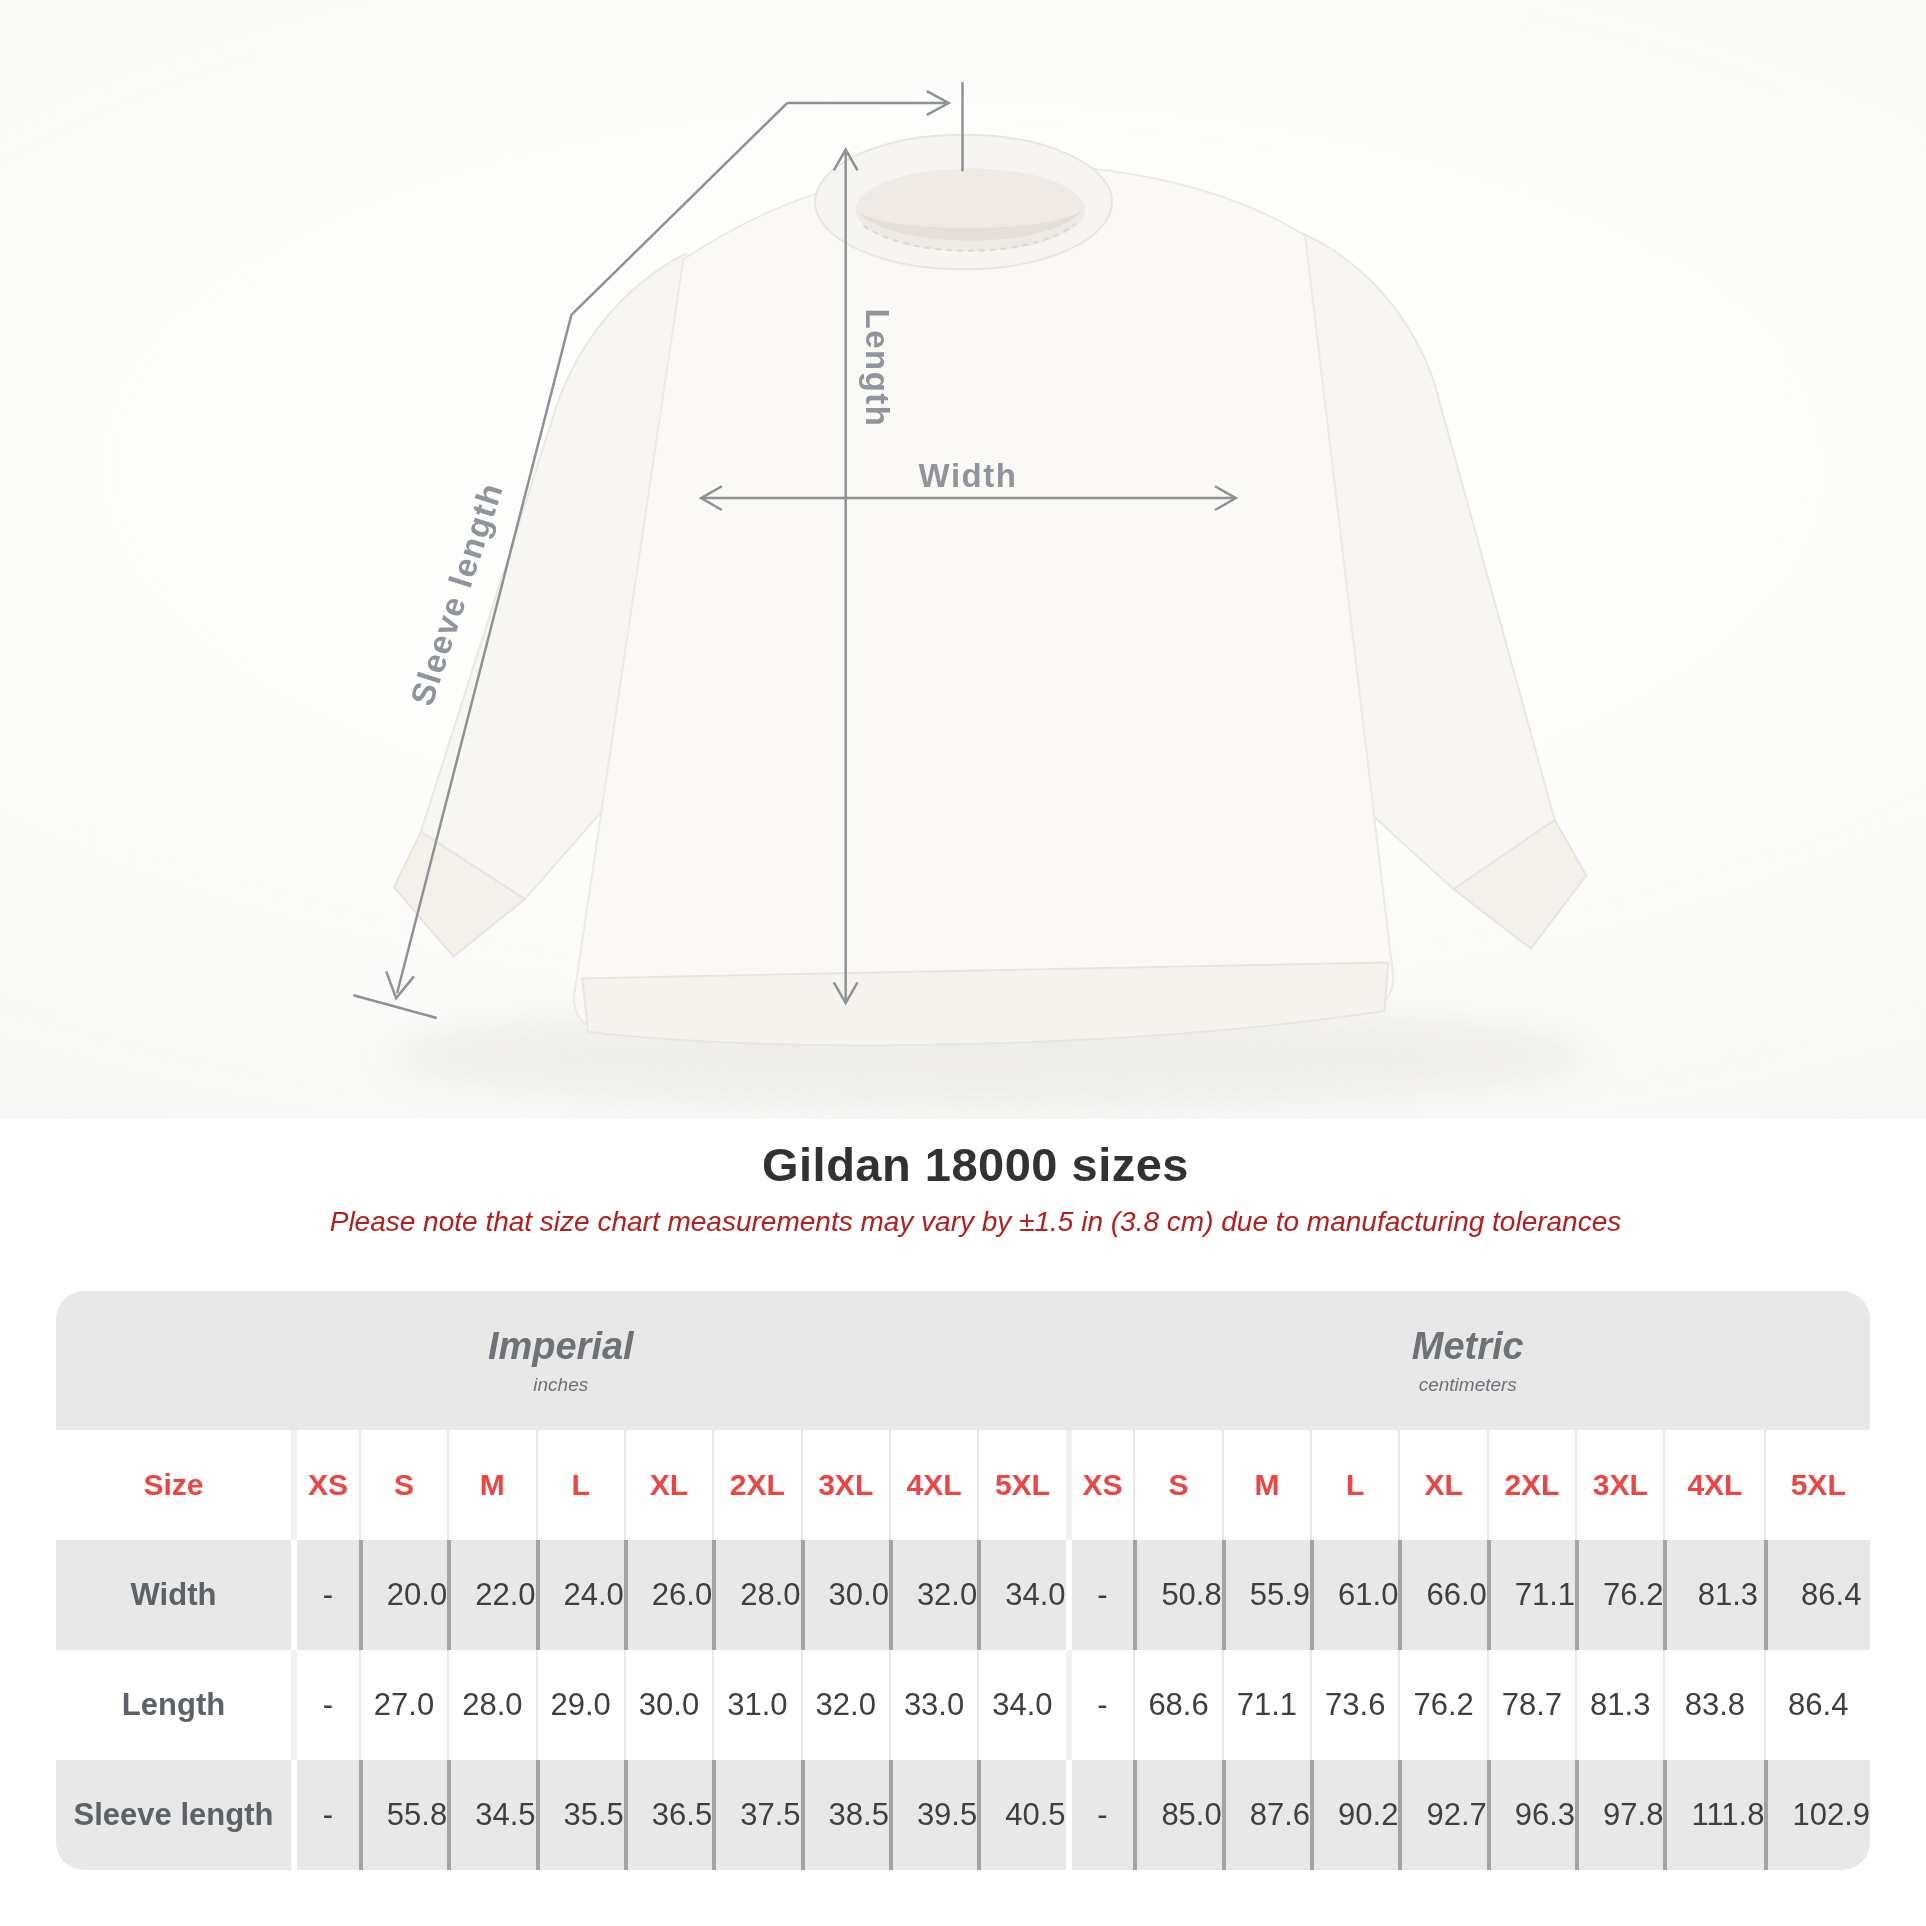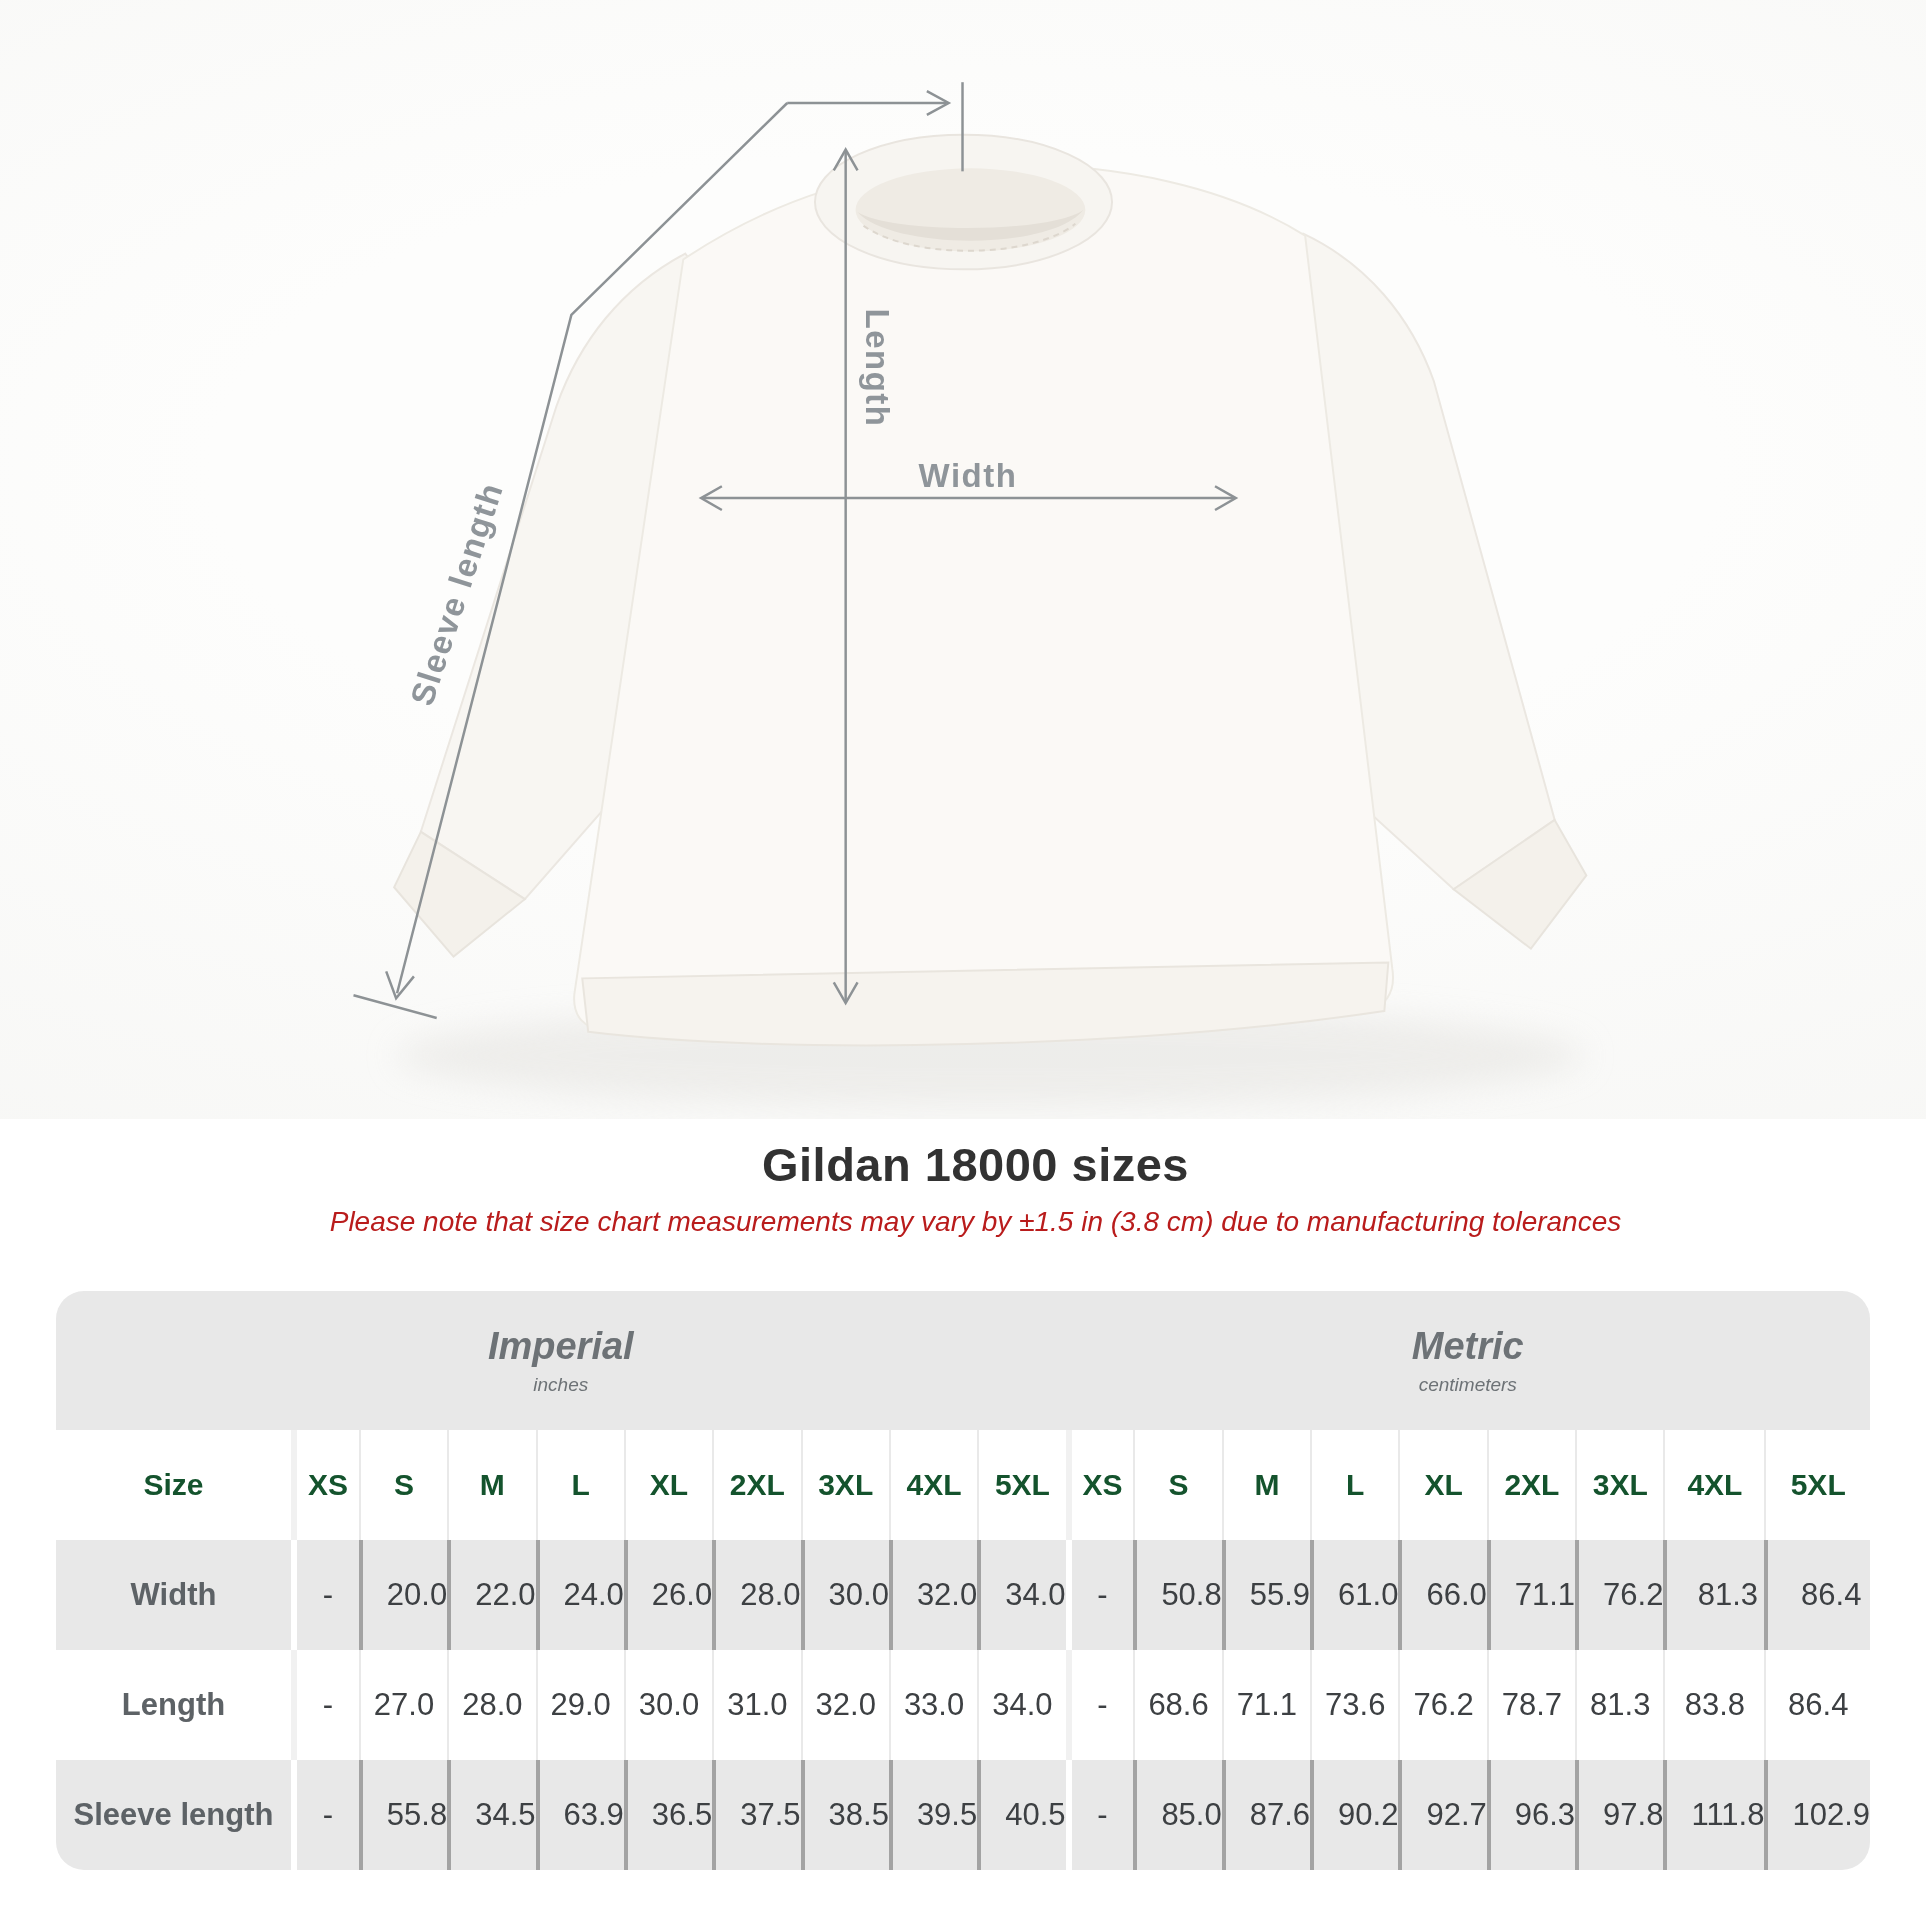--- a/index.html
+++ b/index.html
@@ -32,21 +32,21 @@
   .band .g-unit{font-size:19px;font-style:italic;color:#6d7276;text-align:center;}
 
   .size-table .c{height:110px;display:flex;align-items:center;justify-content:center;
                  font-size:31px;color:#3d4043;}
   .r-white .c{background:#ffffff;}
   .r-gray  .c{background:#e8e8e8;}
   .r-white .sep{border-left:2px solid #e9e9e9;}
   .r-white .sep-strong{border-left:6px solid #f1f1f1;}
   .r-gray .sep{border-left:4px solid #a3a3a3;padding-left:24px;}
   .r-gray .sep-strong{border-left:6px solid #ffffff;}
-  .c.hd{font-weight:bold;color:#14532d;font-size:30px;}
+  .c.hd{font-weight:bold;color:#ef4444;font-size:30px;}
   .c.rowlab{font-weight:bold;color:#5d6266;font-size:31px;}
   .r-last .c:first-child{border-bottom-left-radius:28px;}
   .r-last .c:last-child{border-bottom-right-radius:28px;}
 </style>
 </head>
 <body>
 
 <div class="canvas">
 
   <div class="photo">
@@ -186,21 +186,21 @@
       <div class="c sep">81.3</div>
       <div class="c sep">83.8</div>
       <div class="c sep">86.4</div>
     </div>
 
     <div class="row r-gray r-last">
       <div class="c rowlab">Sleeve length</div>
       <div class="c sep-strong">-</div>
       <div class="c sep">55.8</div>
       <div class="c sep">34.5</div>
-      <div class="c sep">63.9</div>
+      <div class="c sep">35.5</div>
       <div class="c sep">36.5</div>
       <div class="c sep">37.5</div>
       <div class="c sep">38.5</div>
       <div class="c sep">39.5</div>
       <div class="c sep">40.5</div>
       <div class="c sep-strong">-</div>
       <div class="c sep">85.0</div>
       <div class="c sep">87.6</div>
       <div class="c sep">90.2</div>
       <div class="c sep">92.7</div>

